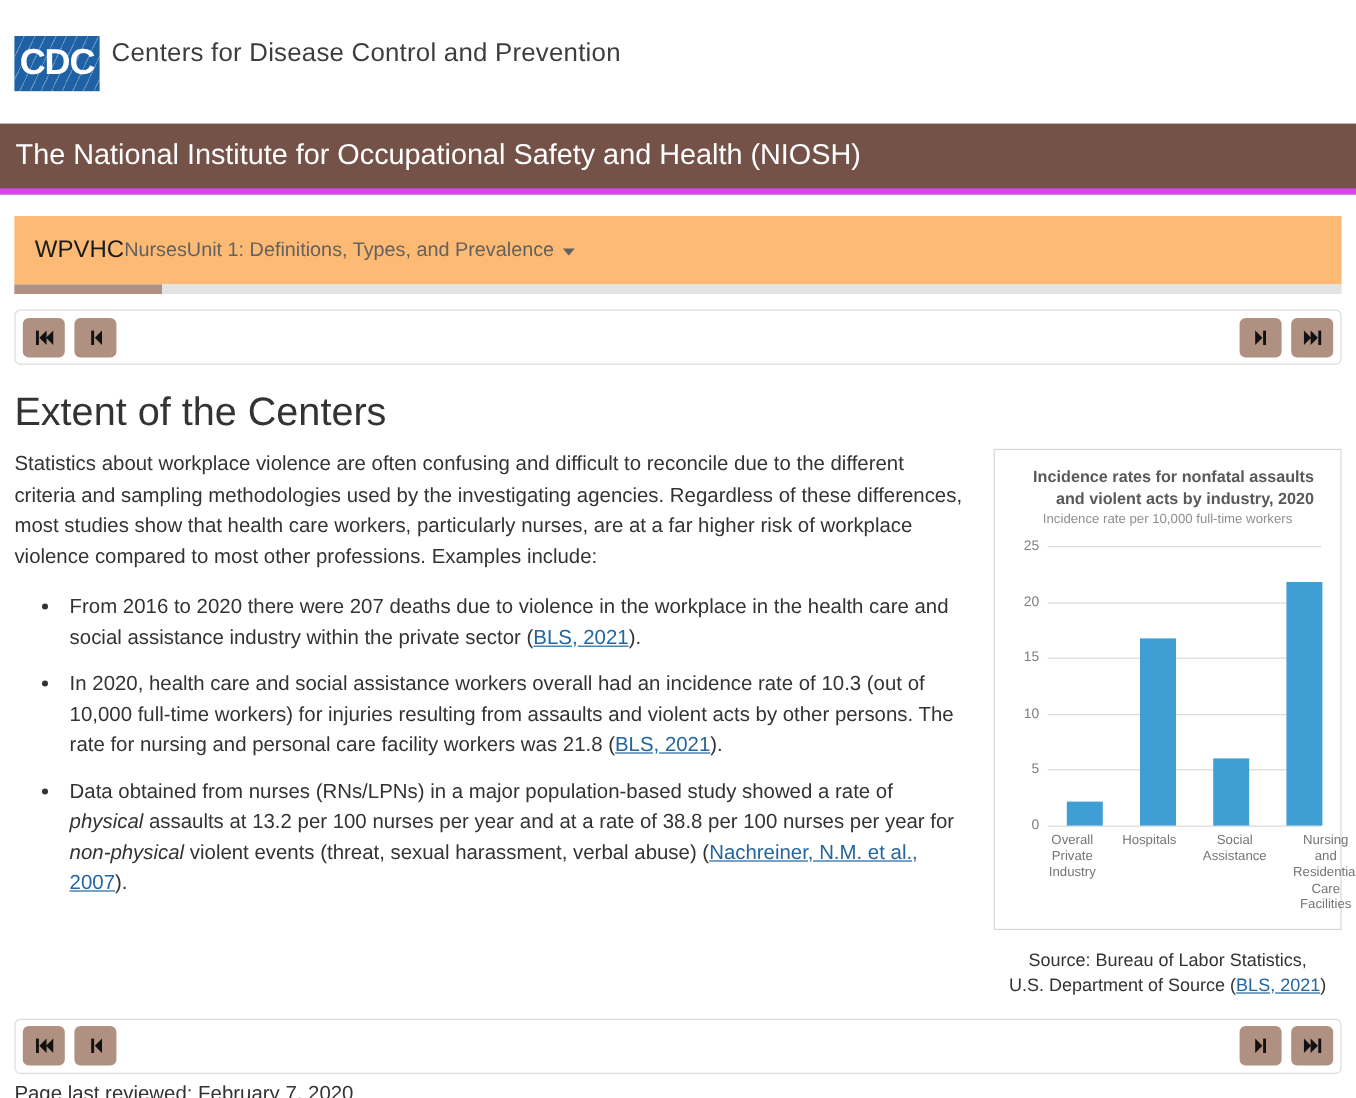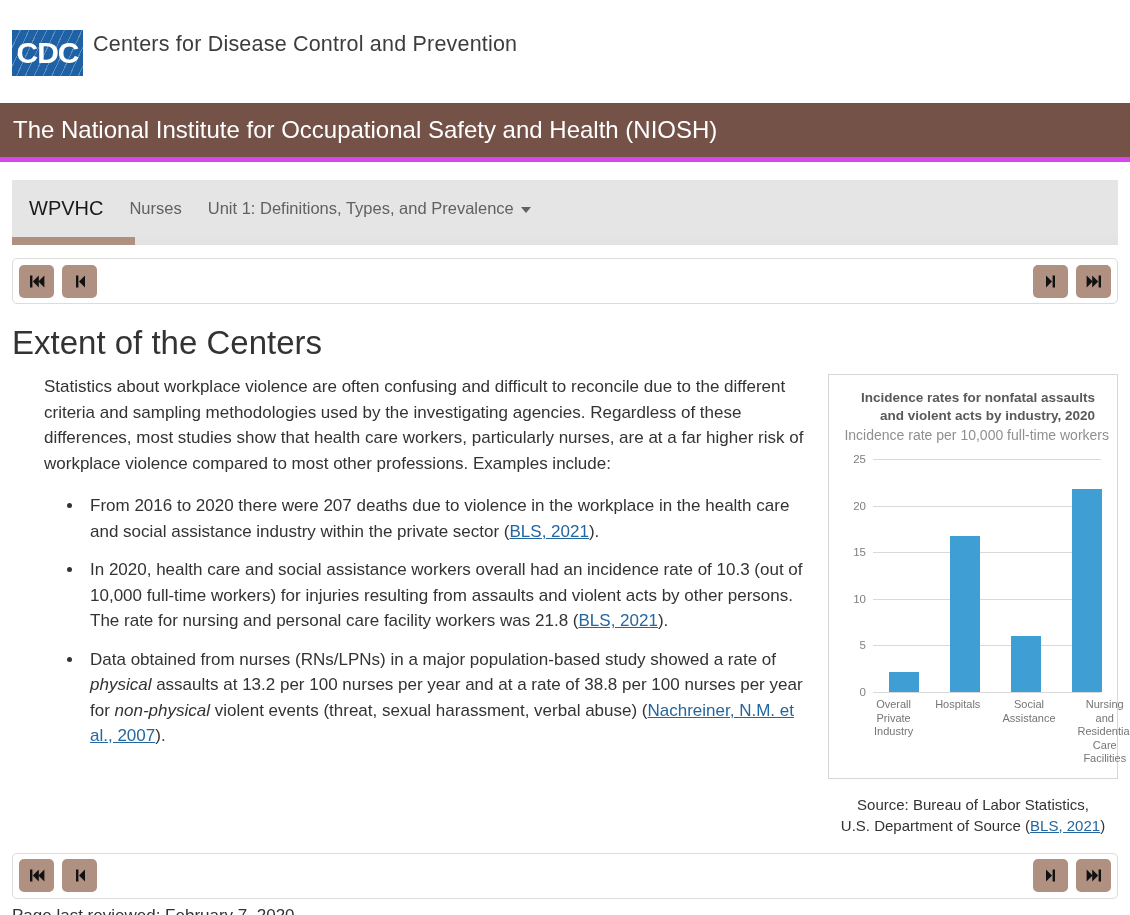--- a/index.html
+++ b/index.html
@@ -21,22 +21,22 @@
   .cdc-tagline { font-size:12.5px; color:#3d3d3d; margin-top:3px; }
   
   .niosh-banner {
     height:59px; background:#745248; border-bottom:5px solid #d946ef;
     display:flex; align-items:center; padding-left:13px;
   }
   .niosh-banner h1 { color:#fff; font-size:24px; font-weight:400; }
   
   .course-nav-wrap { margin:18px 12px 0; }
   .course-nav {
-    background:#e5e5e5; height:57px; display:flex; align-items:center;
-    padding-left:17px; gap:26px;
+    background:#fdba74; height:57px; display:flex; align-items:center;
+    padding-left:17px; 
   }
   .nav-brand { font-size:20px; color:#1a1a1a; text-decoration:none; }
   .nav-item { font-size:16.5px; color:#616161; text-decoration:none; display:flex; align-items:center; }
   .caret {
     display:inline-block; width:0; height:0; margin-left:7px; margin-top:3px;
     border-left:5px solid transparent; border-right:5px solid transparent;
     border-top:6px solid #616161;
   }
   .nav-strip { height:8px; background:#e3e3e3; position:relative; }
   .nav-strip .active-ind { position:absolute; left:0; top:0; width:123px; height:8px; background:#b09080; }
@@ -47,31 +47,31 @@
   }
   .pager-group { display:flex; gap:8px; }
   .pager-btn {
     width:35px; height:33px; background:#b09080; border:none; border-radius:5px;
     display:flex; align-items:center; justify-content:center; cursor:pointer;
   }
   .pager-btn svg { display:block; }
   
   .page-title { margin:20px 12px 12px; font-size:33px; font-weight:400; color:#333; }
   .main { display:flex; margin:0 12px; gap:22px; align-items:flex-start; }
-  .content-col { width:798px;margin-left:32px; }
+  .content-col { width:798px; }
   .intro { font-size:17px; line-height:25.5px; color:#333; }
   .bullets { margin:17px 0 0 0; padding-left:40px; }
   .bullets li { font-size:17px; line-height:25.5px; margin-bottom:13px; padding-left:6px; }
   .content-col a, .chart-source a { color:#24669f; text-decoration:underline; }
   .bullets em { font-style:italic; }
   
   .chart-col { width:290px; flex-shrink:0; }
   .chart-box { border:1px solid #d7d7d7; background:#fff; padding:14px 8px 12px; }
   .chart-title { font-size:13.5px; font-weight:bold; color:#595959; text-align:right; line-height:18px; padding:0 14px; }
-  .chart-subtitle { font-size:14px; color:#8f8f8f; text-align:right; margin-top:2px; }
+  .chart-subtitle { font-size:11px; color:#8f8f8f; text-align:center; margin-top:2px; }
   .chart-plot { position:relative; height:233px; margin:16px 8px 0 36px; }
   .gridline { position:absolute; left:0; right:0; height:1px; background:#d9d9d9; }
   .ytick { position:absolute; left:-33px; width:26px; text-align:right; font-size:11.5px; color:#7f7f7f; }
   .bar { position:absolute; bottom:0; width:30px; background:#3f9fd4; }
   .xlabels { display:flex; margin:6px 8px 0 36px;gap:20px; }
   .xlabel { flex:1; text-align:center; font-size:11px; line-height:13.5px; color:#757575; padding:0 1px; }
   .chart-source { margin-top:15px; text-align:center; font-size:15px; line-height:21px; color:#333; }
   
   .pager-bottom { margin:17px 12px 0; }
   .footer { margin:7px 12px 0; }

